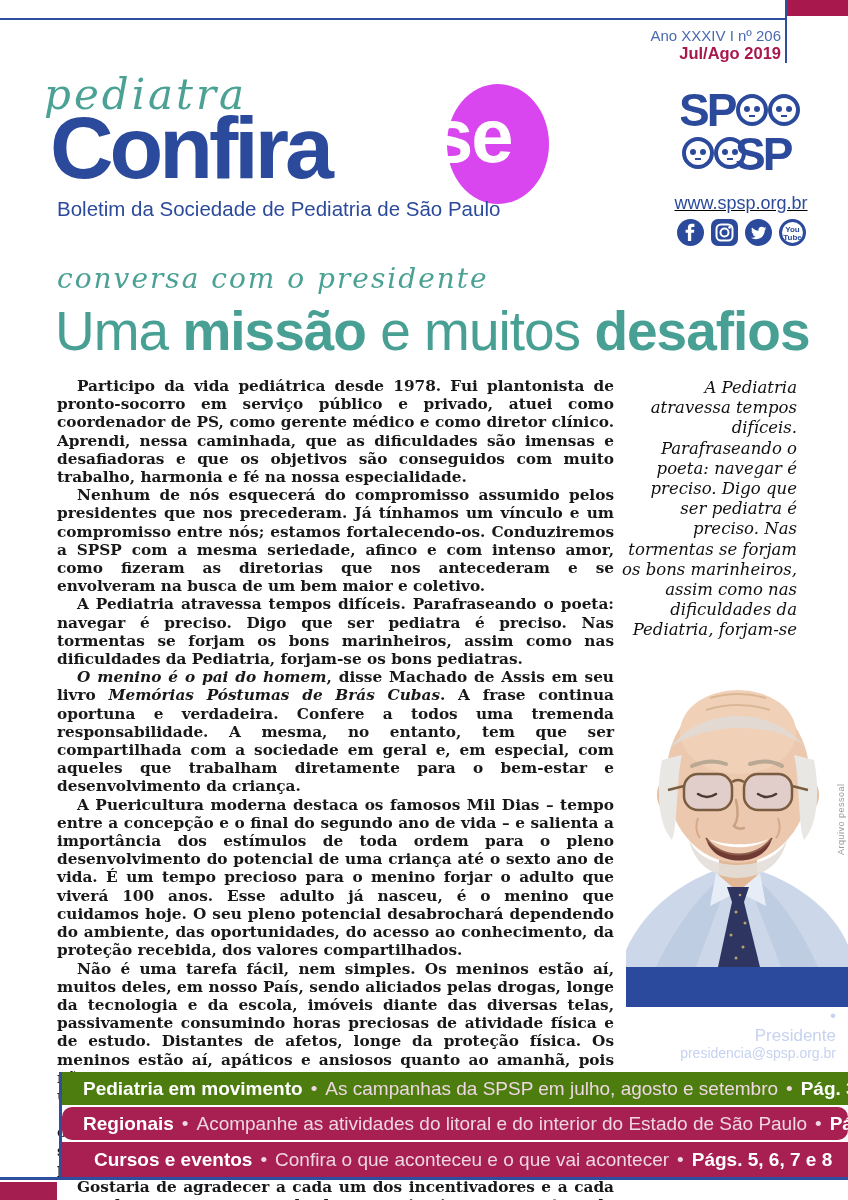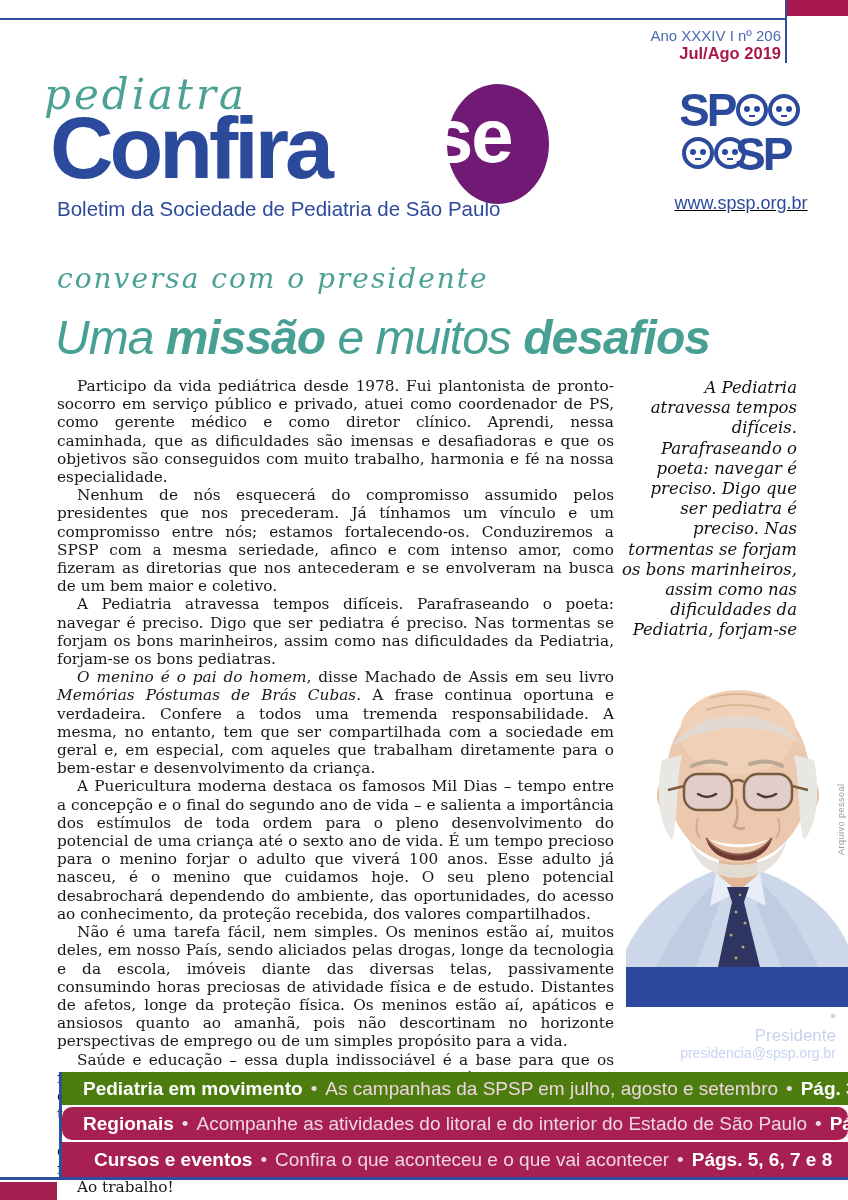--- a/index.html
+++ b/index.html
@@ -13,42 +13,42 @@
   .top-vrule{left:785px;top:0;width:2px;height:63px;background:#2e4f9e;}
   .issue-line{top:27px;right:67px;color:#4a6ab0;font-size:15px;}
   .date-line{top:44px;right:67px;color:#a9184d;font-size:16.5px;font-weight:bold;}
 
   
   .logo-script{left:44px;top:70px;color:#4ba294;font-family:"DejaVu Serif",serif;
                font-style:italic;font-size:42px;letter-spacing:3px;}
   .logo-main{left:50px;top:104px;color:#2b4a9b;font-weight:bold;font-size:88px;
              line-height:1;letter-spacing:-4px;}
   .logo-badge{left:447px;top:84px;width:102px;height:120px;border-radius:50%;
-              background:#701a75;}
+              background:#d946ef;}
   .logo-badge span{position:absolute;left:-16px;top:14px;color:#ffffff;font-weight:bold;
                    font-size:76px;line-height:1;letter-spacing:-2px;}
   .tagline{left:57px;top:197px;color:#2b4a9b;font-size:20.5px;}
 
   
   .spsp-block{left:658px;top:92px;width:166px;text-align:center;text-decoration:underline;}
   .spsp-url{color:#2b4a9b;font-size:18px;margin-top:17px;}
   .social-row{display:flex;justify-content:center;gap:7px;margin-top:5px;}
   .social-row svg{display:block;}
 
   
   .kicker{left:57px;top:262px;color:#4ba294;font-family:"DejaVu Serif",serif;
           font-style:italic;font-size:28px;letter-spacing:2px;}
-  .title{left:55px;top:310px;color:#47a093;font-size:48px;font-weight:300;
-         letter-spacing:-1px;font-style:italic;}
+  .title{left:55px;top:299px;color:#47a093;font-size:55px;font-weight:300;
+         letter-spacing:-1px;}
   .title b{font-weight:700;}
 
   .body-col{left:57px;top:377px;width:557px;color:#181818;
             font-family:"DejaVu Serif",serif;font-size:15.3px;line-height:18.2px;
             text-align:justify;}
-  .body-col p{margin:0;text-indent:20px;}
+  .body-col p{margin:0;text-indent:20px;font-weight:bold;}
   .it{font-style:italic;}
 
   .pullquote{left:621px;top:378px;width:176px;color:#101010;text-align:right;
              font-family:"DejaVu Serif",serif;font-style:italic;
              font-size:16.5px;line-height:20.2px;}
 
   
   .photo{left:626px;top:640px;width:222px;height:327px;background:#ffffff;}
   .photo-credit{left:836px;top:695px;height:160px;color:#9a9a9a;font-size:9px;
                 writing-mode:vertical-rl;transform:rotate(180deg);letter-spacing:.5px;}
@@ -107,20 +107,41 @@
           <circle cx="12" cy="60" r="3"></circle>
             <circle cx="22" cy="60" r="3"></circle>
           <circle cx="44" cy="60" r="3"></circle>
             <circle cx="54" cy="60" r="3"></circle>
         </g>
         <path d="M68 24 h6 M100 24 h6 M14 67 h6 M46 67 h6" stroke-width="2"></path>
         <text x="54" y="78" font-family="Liberation Sans,sans-serif" font-size="46" font-weight="bold" fill="#2b4a9b" stroke="none" letter-spacing="-3">SP</text>
       </g>
     </svg>
     <div class="spsp-url">www.spsp.org.br</div>
+    <div class="social-row">
+      <svg width="27" height="27" viewBox="0 0 27 27">
+        <circle cx="13.5" cy="13.5" r="13.5" fill="#2b4a9b"></circle>
+        <path d="M15 8h2.4V4.8h-2.9c-2.3 0-3.6 1.5-3.6 3.8v2.1H8.6v3h2.3V22h3.3v-8.3h2.7l.4-3h-3.1V9c0-.7.3-1 .8-1z" fill="#ffffff"></path>
+      </svg>
+      <svg width="27" height="27" viewBox="0 0 27 27">
+        <rect x="0" y="0" width="27" height="27" rx="7" fill="#2b4a9b"></rect>
+        <rect x="5.5" y="5.5" width="16" height="16" rx="4.5" fill="none" stroke="#ffffff" stroke-width="2"></rect>
+        <circle cx="13.5" cy="13.5" r="4" fill="none" stroke="#ffffff" stroke-width="2"></circle>
+        <circle cx="18.6" cy="8.4" r="1.4" fill="#ffffff"></circle>
+      </svg>
+      <svg width="27" height="27" viewBox="0 0 27 27">
+        <circle cx="13.5" cy="13.5" r="13.5" fill="#2b4a9b"></circle>
+        <path d="M21.5 9.2c-.6.3-1.2.5-1.8.6.7-.4 1.2-1 1.4-1.8-.6.4-1.3.6-2 .8a3.2 3.2 0 0 0-5.5 2.9c-2.6-.1-5-1.4-6.6-3.3-.8 1.4-.4 3.2 1 4.1-.5 0-1-.1-1.4-.4 0 1.5 1 2.8 2.5 3.1-.5.1-1 .2-1.4.1.4 1.3 1.6 2.2 3 2.2a6.5 6.5 0 0 1-4.8 1.3 9.2 9.2 0 0 0 4.9 1.4c5.9 0 9.2-4.9 9-9.3.6-.5 1.2-1 1.7-1.7z" fill="#ffffff"></path>
+      </svg>
+      <svg width="27" height="27" viewBox="0 0 27 27">
+        <circle cx="13.5" cy="13.5" r="12" fill="#ffffff" stroke="#2b4a9b" stroke-width="3"></circle>
+        <text x="13.5" y="12.5" text-anchor="middle" font-family="Liberation Sans,sans-serif" font-size="8" font-weight="bold" fill="#2b4a9b">You</text>
+        <text x="13.5" y="21" text-anchor="middle" font-family="Liberation Sans,sans-serif" font-size="8" font-weight="bold" fill="#2b4a9b">Tube</text>
+      </svg>
+    </div>
   </div>
 
   <div class="abs kicker">conversa com o presidente</div>
   <div class="abs title"><span>Uma </span><b>missão</b><span> e muitos </span><b>desafios</b></div>
 
   <div class="abs body-col">
     <p>Participo da vida pediátrica desde 1978. Fui plantonista de pronto-socorro em serviço público e privado, atuei como coordenador de PS, como gerente médico e como diretor clínico. Aprendi, nessa caminhada, que as dificuldades são imensas e desafiadoras e que os objetivos são conseguidos com muito trabalho, harmonia e fé na nossa especialidade.</p>
     <p>Nenhum de nós esquecerá do compromisso assumido pelos presidentes que nos precederam. Já tínhamos um vínculo e um compromisso entre nós; estamos fortalecendo-os. Conduziremos a SPSP com a mesma seriedade, afinco e com intenso amor, como fizeram as diretorias que nos antecederam e se envolveram na busca de um bem maior e coletivo.</p>
     <p>A Pediatria atravessa tempos difíceis. Parafraseando o poeta: navegar é preciso. Digo que ser pediatra é preciso. Nas tormentas se forjam os bons marinheiros, assim como nas dificuldades da Pediatria, forjam-se os bons pediatras.</p>
     <p><span class="it">O menino é o pai do homem</span><span>, disse Machado de Assis em seu livro </span><span class="it">Memórias Póstumas de Brás Cubas</span><span>. A frase continua oportuna e verdadeira. Confere a todos uma tremenda responsabilidade. A mesma, no entanto, tem que ser compartilhada com a sociedade em geral e, em especial, com aqueles que trabalham diretamente para o bem-estar e desenvolvimento da criança.</span></p>

